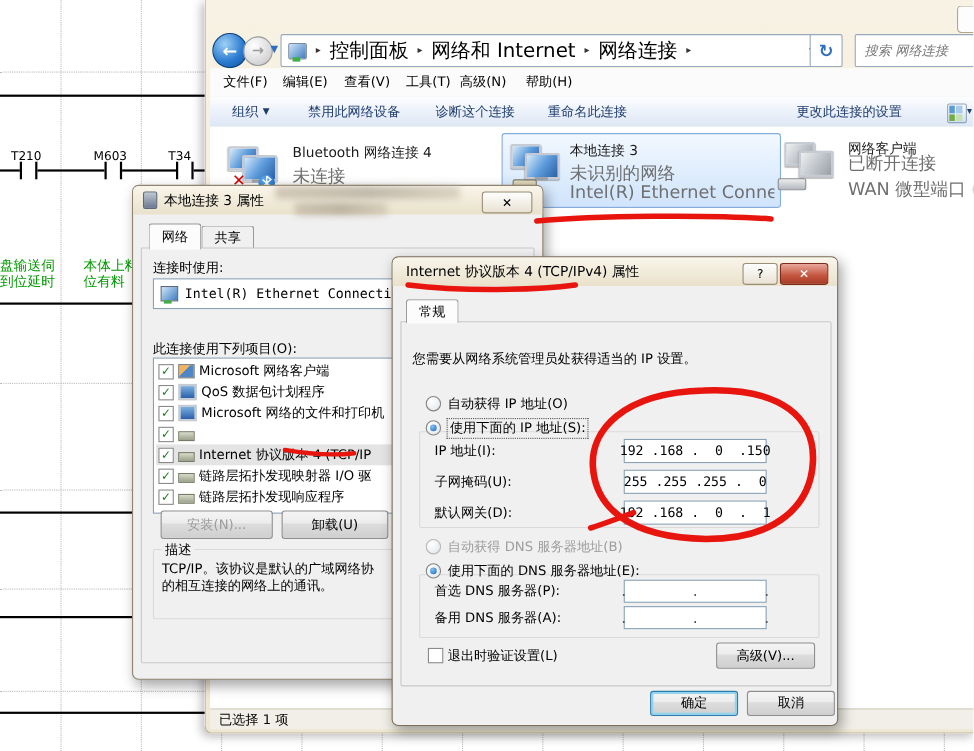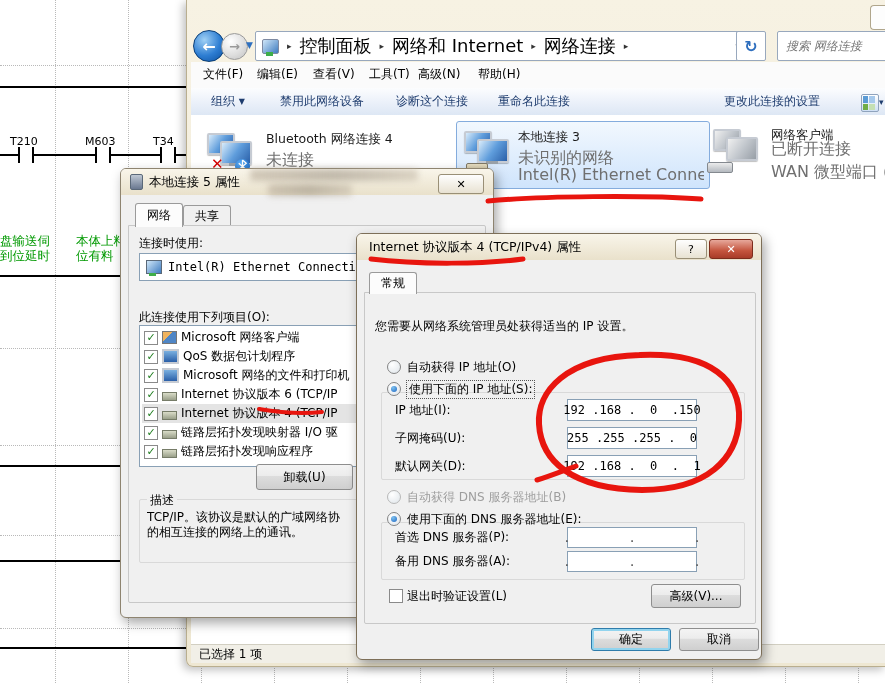--- a/index.html
+++ b/index.html
@@ -219,21 +219,21 @@
     </div>
 
     <div style="position:absolute;left:4px;top:644px;width:695px;height:18px;background:#f1efe7;border-top:1px solid #d2cfc2;display:flex;align-items:center;padding-left:8px">
       <span>已选择 1 项</span>
     </div>
   </div>
 
   <div class="dlg" style="left:120px;top:168px;width:372px;height:448px;z-index:20">
     <div class="tbar">
       <span style="margin:0 6px 0 9px;width:11px;height:14px;display:inline-block;background:linear-gradient(#bfc8d4,#6a7890);border:1px solid #5a6activ878;border:1px solid #5a6878;border-radius:2px"></span>
-      <span>本地连接 5 属性</span>
+      <span>本地连接 3 属性</span>
     </div>
     <div class="capbtn" style="left:317px;width:44px">
       <span>✕</span>
     </div>
     <div class="tab active" style="left:14px;top:34px;width:46px;height:23px">
         <span>网络</span>
       </div>
     <div class="tab" style="left:62px;top:36px;width:46px;height:21px">
         <span>共享</span>
       </div>
@@ -260,39 +260,39 @@
         <span>QoS 数据包计划程序</span>
         </div>
       <div class="lrow" style="top:40px">
         <span class="cb" style="position:static;margin:0 2px">✓</span>
         <span class="miniicon" style="background:linear-gradient(#7ab0e0,#2a5fa8);border:2px solid #c6cbd3"></span>
         <span>Microsoft 网络的文件和打印机</span>
         </div>
       <div class="lrow" style="top:59px">
         <span class="cb" style="position:static;margin:0 2px">✓</span>
         <span class="miniicon" style="height:7px;margin-top:3px;background:linear-gradient(#d9dcc8,#9aa08a);border:1px solid #767c68"></span>
-        <span>Internet 协议版本 6 (TCP/IP</span>
         </div>
       <div class="lrow" style="top:78px;background:#e4e4e4">
         <span class="cb" style="position:static;margin:0 2px">✓</span>
         <span class="miniicon" style="height:7px;margin-top:3px;background:linear-gradient(#d9dcc8,#9aa08a);border:1px solid #767c68"></span>
         <span>Internet 协议版本 4 (TCP/IP</span>
         </div>
       <div class="lrow" style="top:97px">
         <span class="cb" style="position:static;margin:0 2px">✓</span>
         <span class="miniicon" style="height:7px;margin-top:3px;background:linear-gradient(#d9dcc8,#9aa08a);border:1px solid #767c68"></span>
         <span>链路层拓扑发现映射器 I/O 驱</span>
         </div>
       <div class="lrow" style="top:116px">
         <span class="cb" style="position:static;margin:0 2px">✓</span>
         <span class="miniicon" style="height:7px;margin-top:3px;background:linear-gradient(#d9dcc8,#9aa08a);border:1px solid #767c68"></span>
         <span>链路层拓扑发现响应程序</span>
         </div>
     </div>
 
+    <div class="btn dis" style="left:25px;top:295px;width:100px;height:24px;z-index:3">安装(N)...</div>
     <div class="btn" style="left:135px;top:295px;width:95px;height:24px;z-index:3">卸载(U)</div>
 
     <div class="group" style="left:18px;top:330px;width:338px;height:62px;z-index:3"></div>
     <div class="flabel" style="left:26px;top:323px;background:#f0f0f0;padding:0 3px;z-index:4">描述</div>
     <div class="flabel" style="left:26px;top:340px;width:324px;overflow:hidden;white-space:nowrap;z-index:4">TCP/IP。该协议是默认的广域网络协</div>
     <div class="flabel" style="left:26px;top:355px;width:324px;overflow:hidden;white-space:nowrap;z-index:4">的相互连接的网络上的通讯。</div>
 
     <div class="btn" style="left:222px;top:406px;width:20px;height:22px"></div>
   </div>
 

